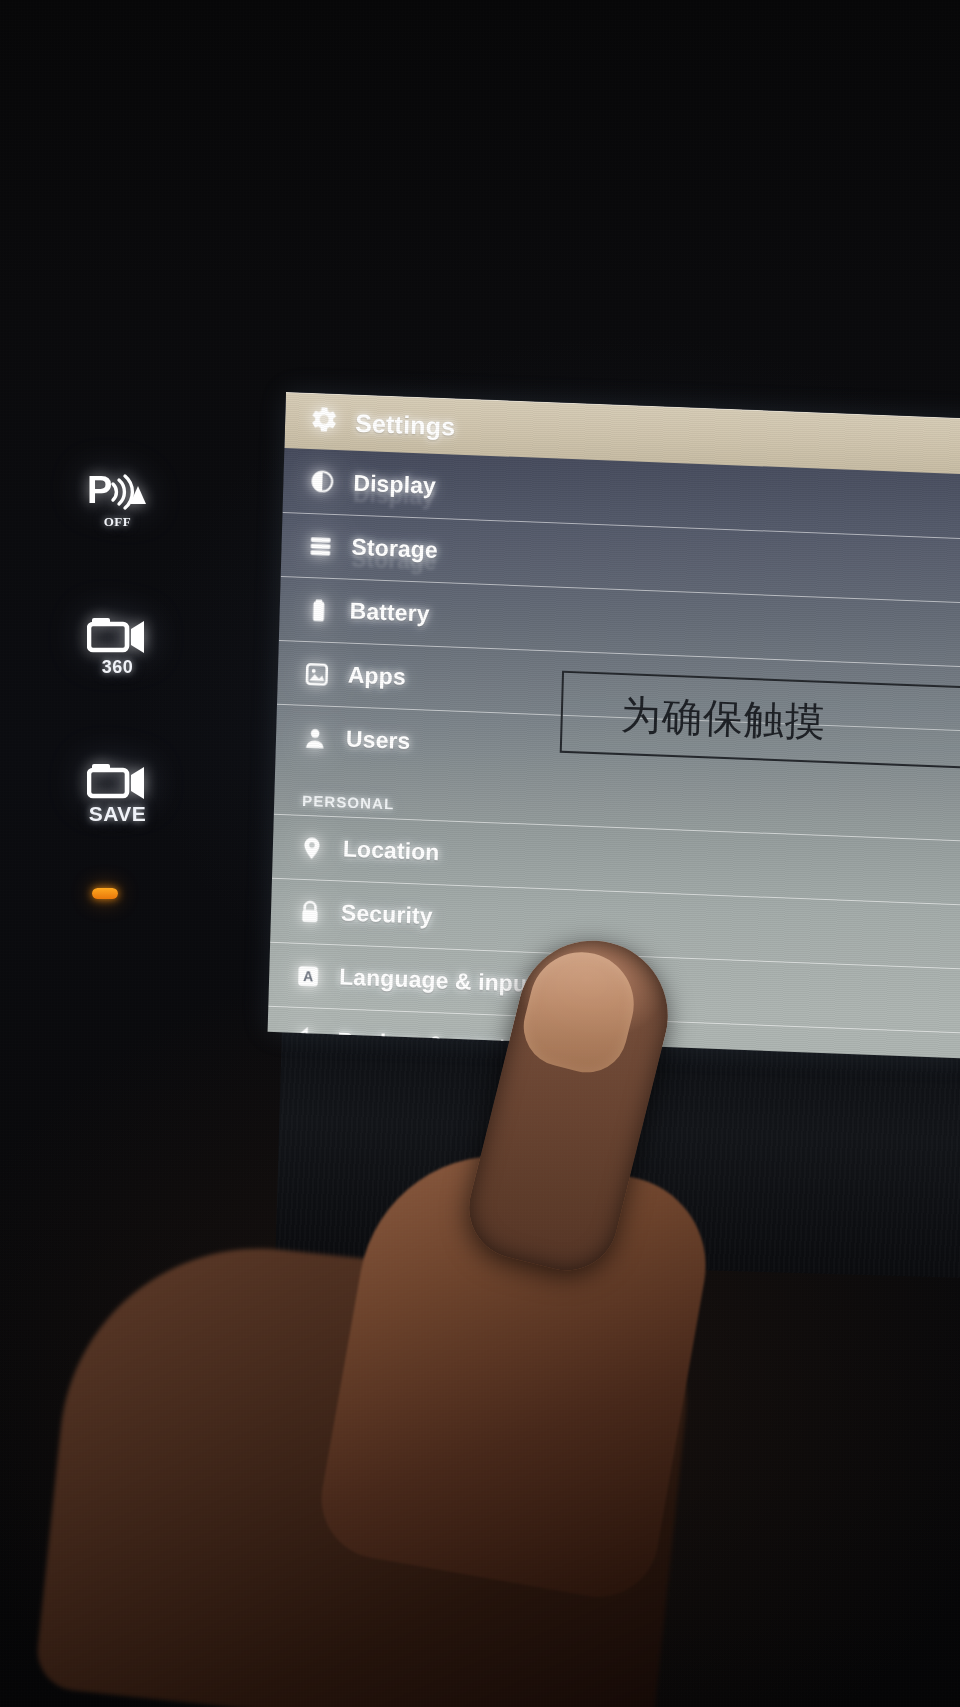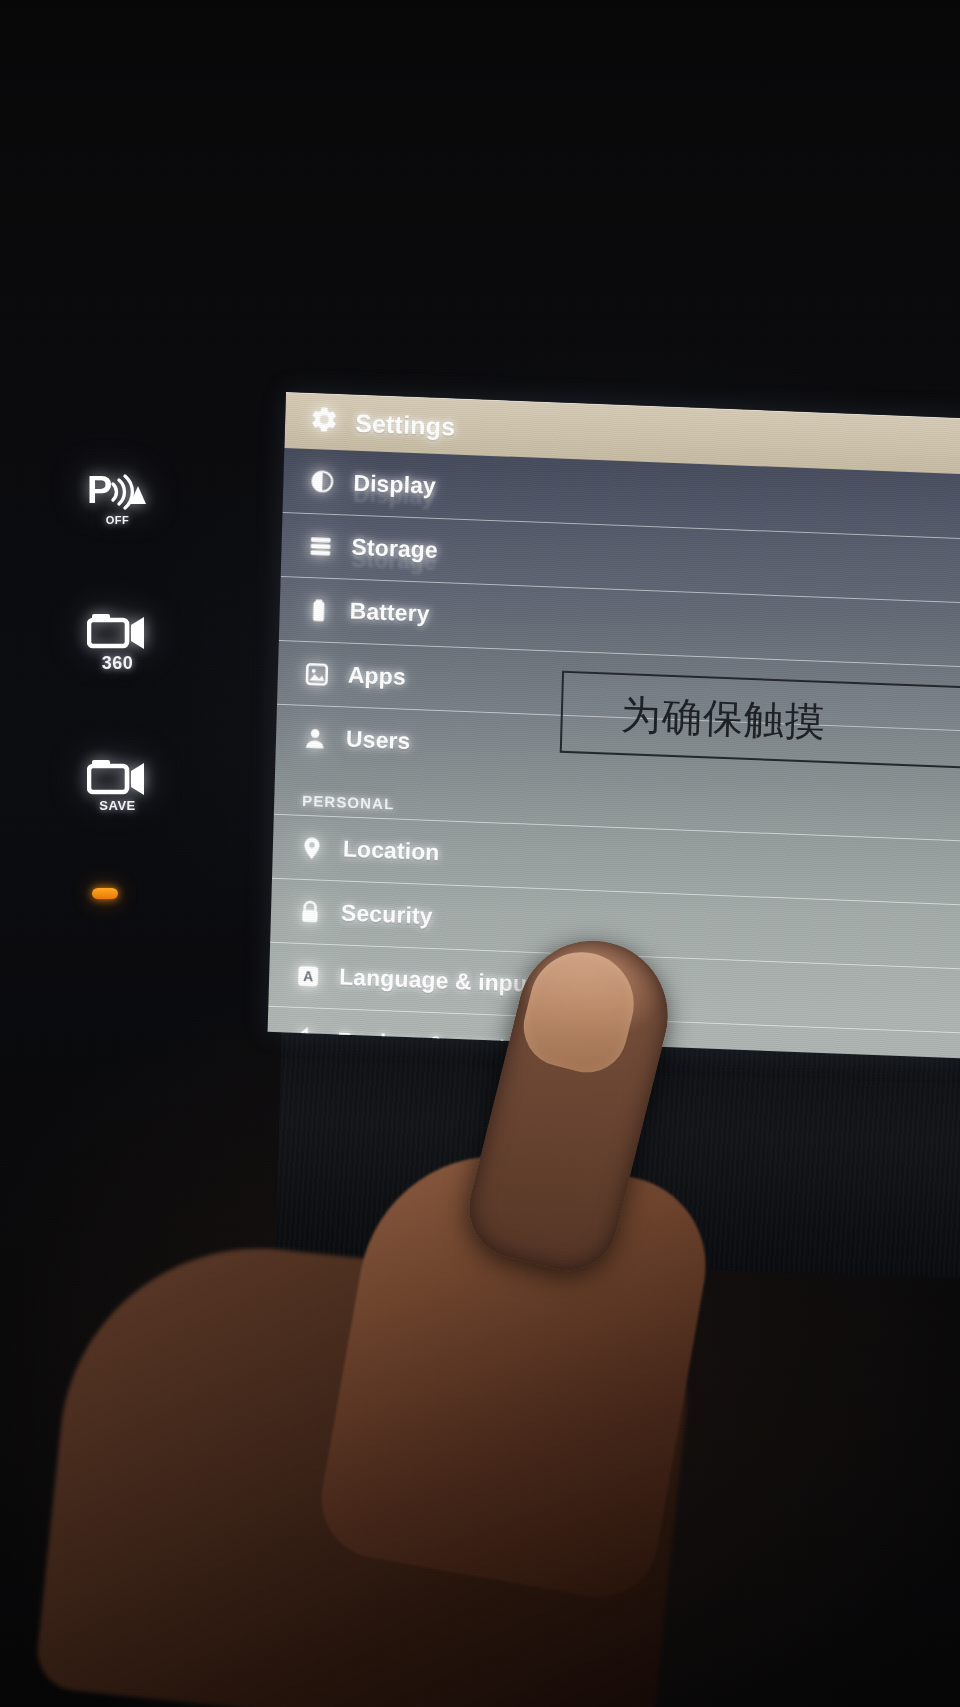--- a/index.html
+++ b/index.html
@@ -36,23 +36,23 @@
   .status-label {
     display:block; margin-top:1px;
     font-weight:700; letter-spacing:.5px; color:#f2f4f8;
     text-shadow:0 0 6px rgba(255,255,255,.6), 0 0 14px rgba(190,205,235,.35);
   }
 
   #item-park  { top:0; }
   #item-360   { top:86px; }
   #item-save  { top:170px; }
 
-  #item-park .status-label { font-size:11px; margin-top:-2px; }
+  #item-park .status-label { font-size:13px; margin-top:-2px;font-family:Liberation Serif, serif; }
   #item-360  .status-label { font-size:18px; margin-top:-3px; }
-  #item-save .status-label { font-size:13px; margin-top:-4px; }
+  #item-save .status-label { font-size:21px; margin-top:-4px; }
 
   #orange-indicator {
     position:absolute; left:92px; top:888px;
     width:26px; height:11px; border-radius:6px;
     background:linear-gradient(180deg,#ffa81f,#e8780a);
     box-shadow:0 0 9px rgba(255,150,20,.85), 0 0 22px rgba(255,130,10,.45);
   }
 
   
   #screen-wrap {

